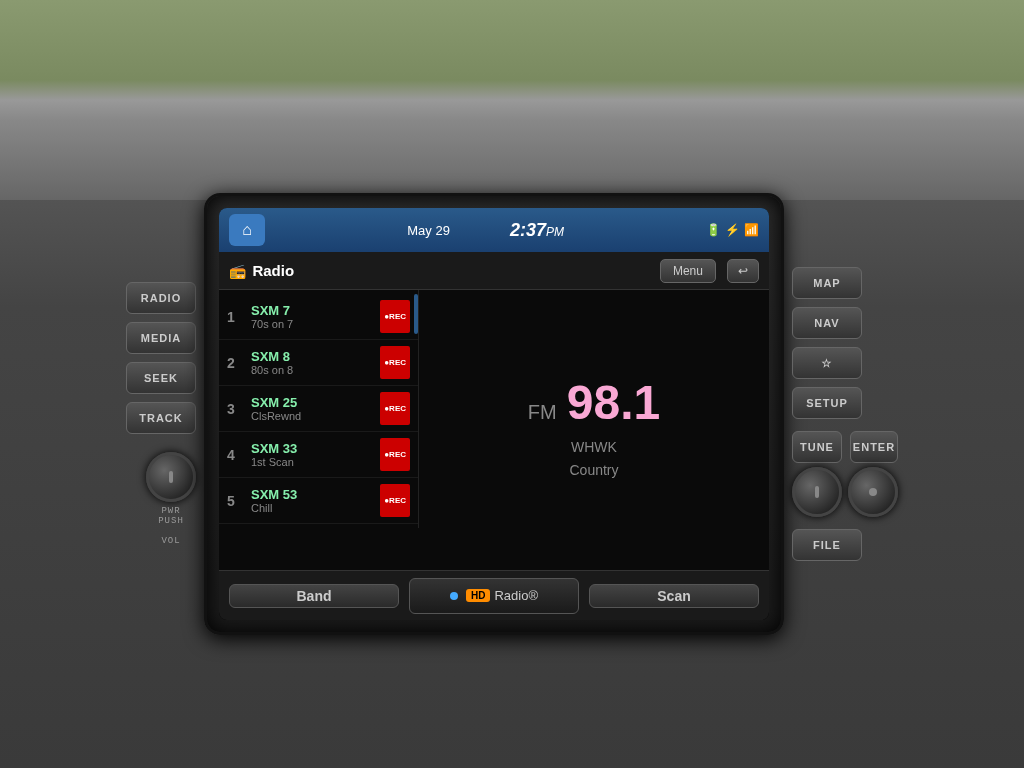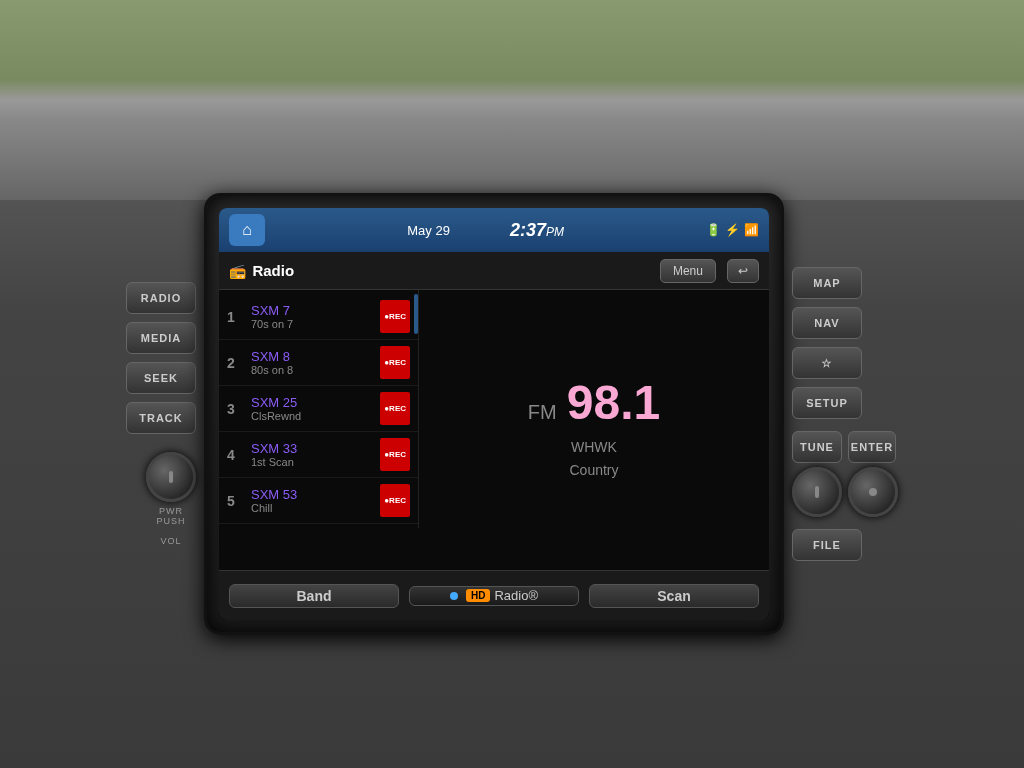--- a/index.html
+++ b/index.html
@@ -65,20 +65,21 @@
       cursor: pointer;
       text-transform: uppercase;
     }
 
     .vol-knob-area {
       display: flex;
       flex-direction: column;
       align-items: center;
       margin-top: 10px;
       gap: 4px;
+      font-family: Liberation Mono, monospace;
     }
 
     .knob {
       width: 50px;
       height: 50px;
       border-radius: 50%;
       background: radial-gradient(circle at 35% 35%, #666, #111);
       border: 3px solid #444;
       box-shadow: 0 0 8px #000;
       cursor: pointer;
@@ -245,23 +246,23 @@
       font-weight: bold;
       width: 16px;
       flex-shrink: 0;
     }
 
     .preset-info {
       flex: 1;
     }
 
     .preset-name {
-      color: #8b5cf6;
+      color: #86efac;
       font-size: 13px;
-      font-weight: normal;
+      font-weight: bold;
     }
 
     .preset-sub {
       color: #888;
       font-size: 11px;
     }
 
     .rec-badge {
       background: #c00;
       color: #fff;
@@ -324,21 +325,21 @@
       font-size: 14px;
       font-weight: bold;
       cursor: pointer;
       display: flex;
       align-items: center;
       justify-content: center;
     }
 
     .hd-radio-btn {
       flex: 1;
-      height: 20px;
+      height: 36px;
       border-radius: 6px;
       background: linear-gradient(180deg, #333 0%, #1a1a1a 100%);
       border: 1px solid #555;
       color: #ccc;
       font-size: 13px;
       cursor: pointer;
       display: flex;
       align-items: center;
       justify-content: center;
       gap: 4px;
@@ -366,21 +367,21 @@
       display: flex;
       flex-direction: column;
       gap: 8px;
       margin-left: 8px;
       align-items: flex-start;
     }
 
     .right-knob-area {
       display: flex;
       flex-direction: column;
-      align-items: flex-start;
+      align-items: flex-end;
       gap: 4px;
     }
 
     
     .scroll-indicator {
       width: 4px;
       background: #2a5a8a;
       height: 40px;
       border-radius: 2px;
       position: absolute;

